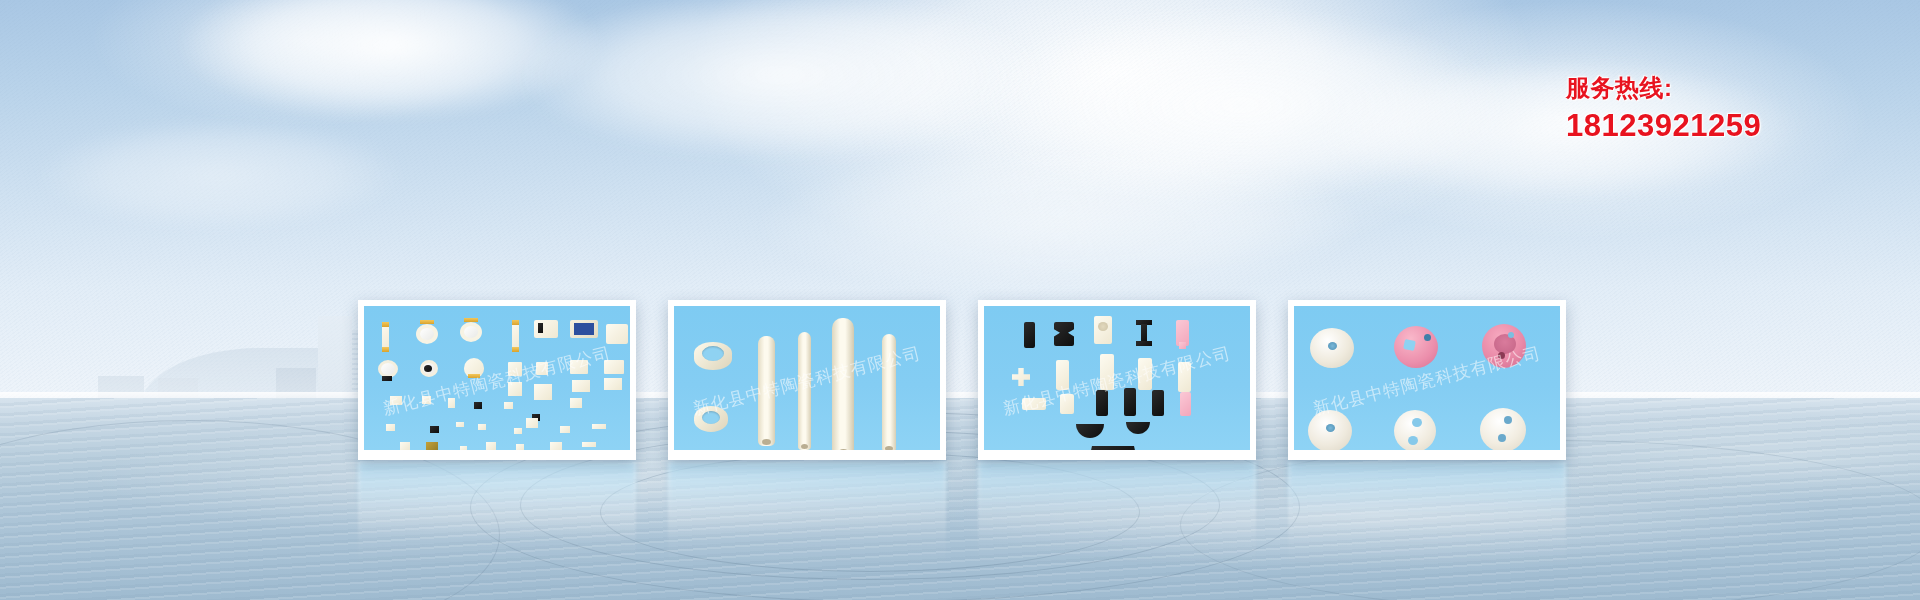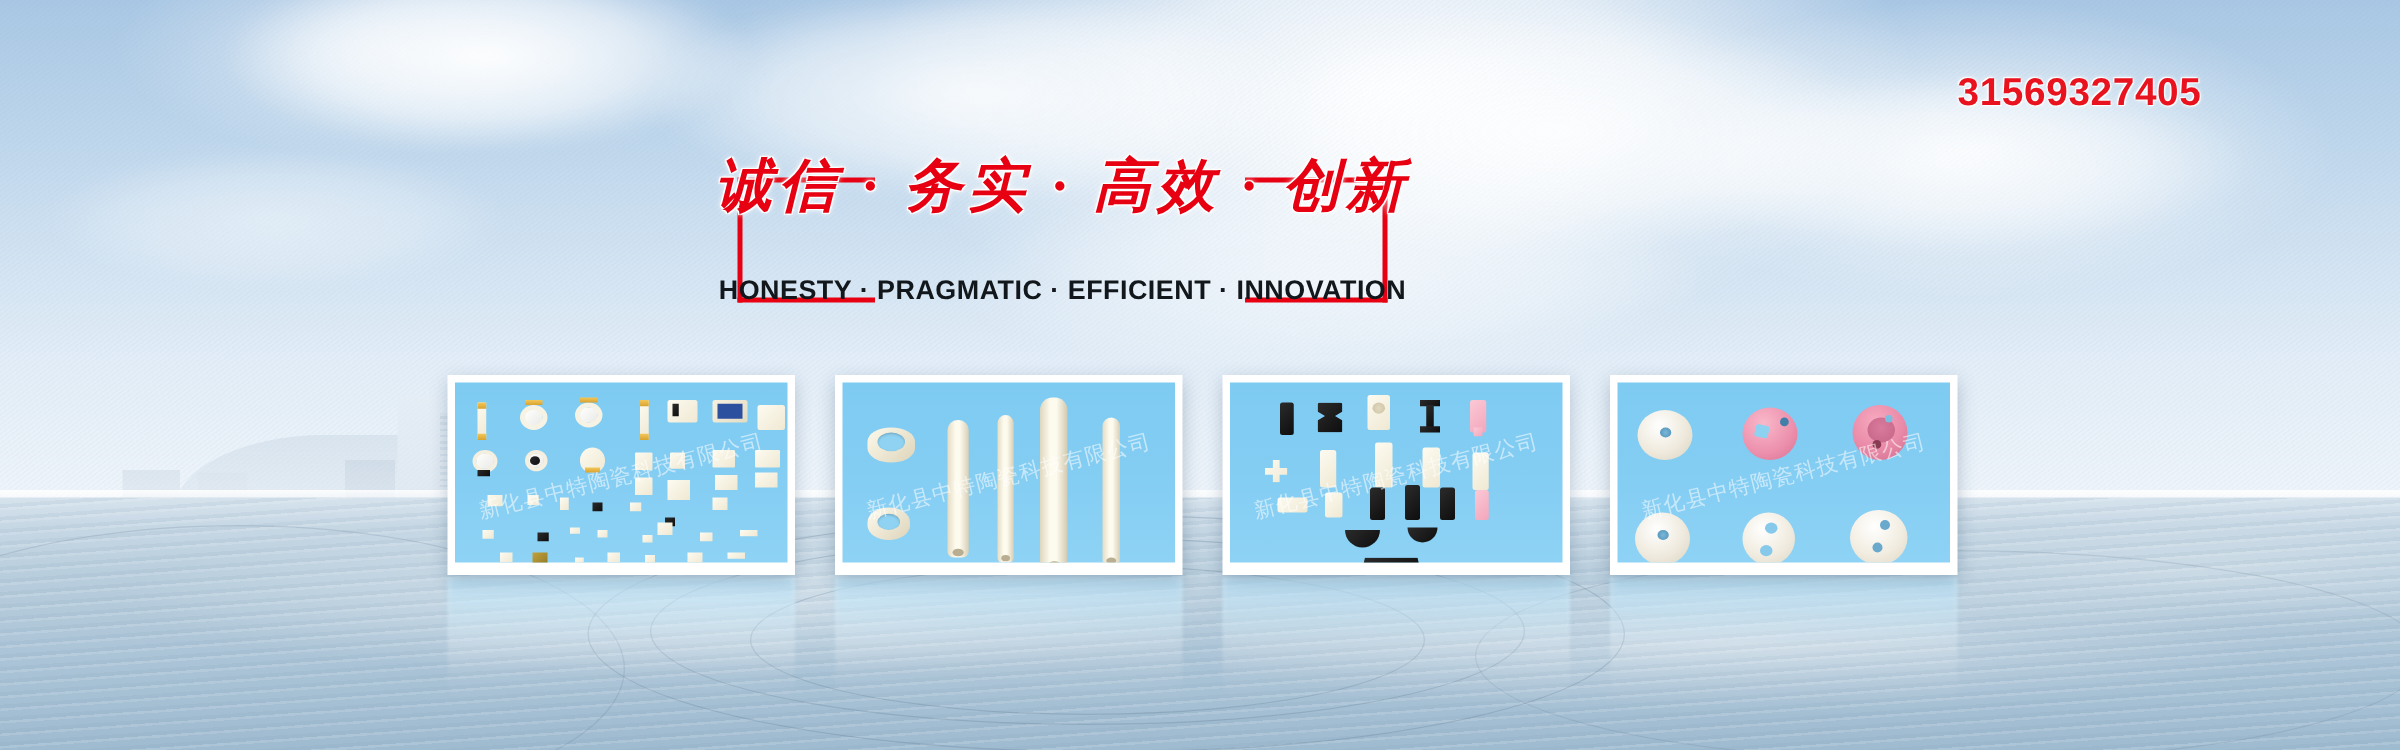--- a/index.html
+++ b/index.html
@@ -283,33 +283,24 @@
         <div class="refl-blue"></div>
       </div>
     <div class="refl r3">
         <div class="refl-blue"></div>
       </div>
     <div class="refl r4">
         <div class="refl-blue"></div>
       </div>
   </div>
 
-  <div class="slogan">
-    <div class="bracket bk-left"></div>
-    <div class="bracket bk-tl"></div>
-    <div class="bracket bk-bl"></div>
-    <div class="bracket bk-right"></div>
-    <div class="bracket bk-tr"></div>
-    <div class="bracket bk-br"></div>
-    <div class="cn-slogan">诚信 · 务实 · 高效 · 创新</div>
-    <div class="en-slogan">HONESTY · PRAGMATIC · EFFICIENT · INNOVATION</div>
-  </div>
 
   <div class="contact">
-    <div class="phone">31569327405</div>
+    <div class="hotline">服务热线:</div>
+    <div class="phone">18123921259</div>
   </div>
 
   <div class="panels">
 
     <div class="panel p1">
       <div class="panel-inner">
         <div class="obj cream" style="left:18px;  top:16px; width:7px;  height:30px; border-radius:1px;"></div>
         <div class="obj gold" style="left:18px;  top:16px; width:7px;  height:5px;"></div>
         <div class="obj gold" style="left:18px;  top:41px; width:7px;  height:5px;"></div>
         <div class="obj white" style="left:52px;  top:18px; width:22px; height:20px; border-radius:50%; border:4px solid #f7f3e4;"></div>

